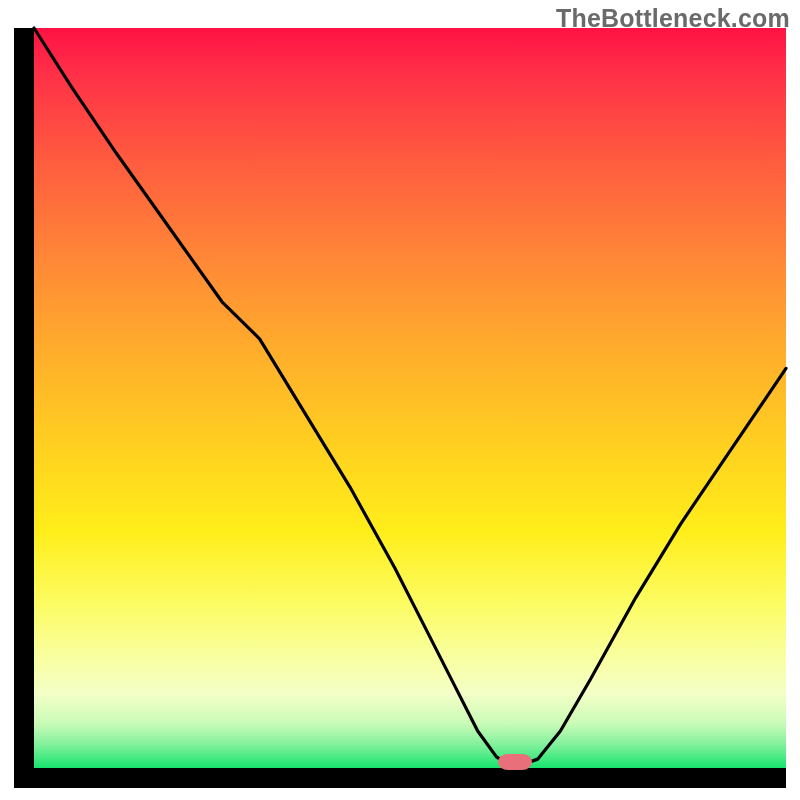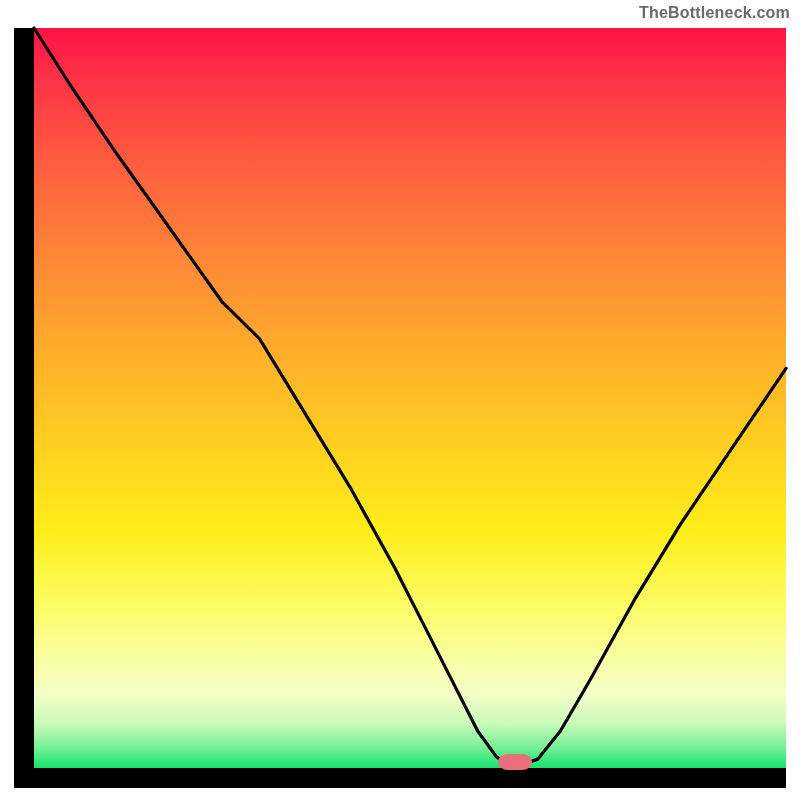--- a/index.html
+++ b/index.html
@@ -13,21 +13,21 @@
   .wrap {
     position: relative;
     width: 800px;
     height: 800px;
   }
   .watermark {
     position: absolute;
     top: 4px;
     right: 10px;
     font-family: Arial, Helvetica, sans-serif;
-    font-size: 16px;
+    font-size: 25px;
     font-weight: 600;
     color: #6a6a6a;
     letter-spacing: 0.2px;
   }
   .frame {
     position: absolute;
     left: 14px;
     top: 28px;
     width: 772px;
     height: 760px;

